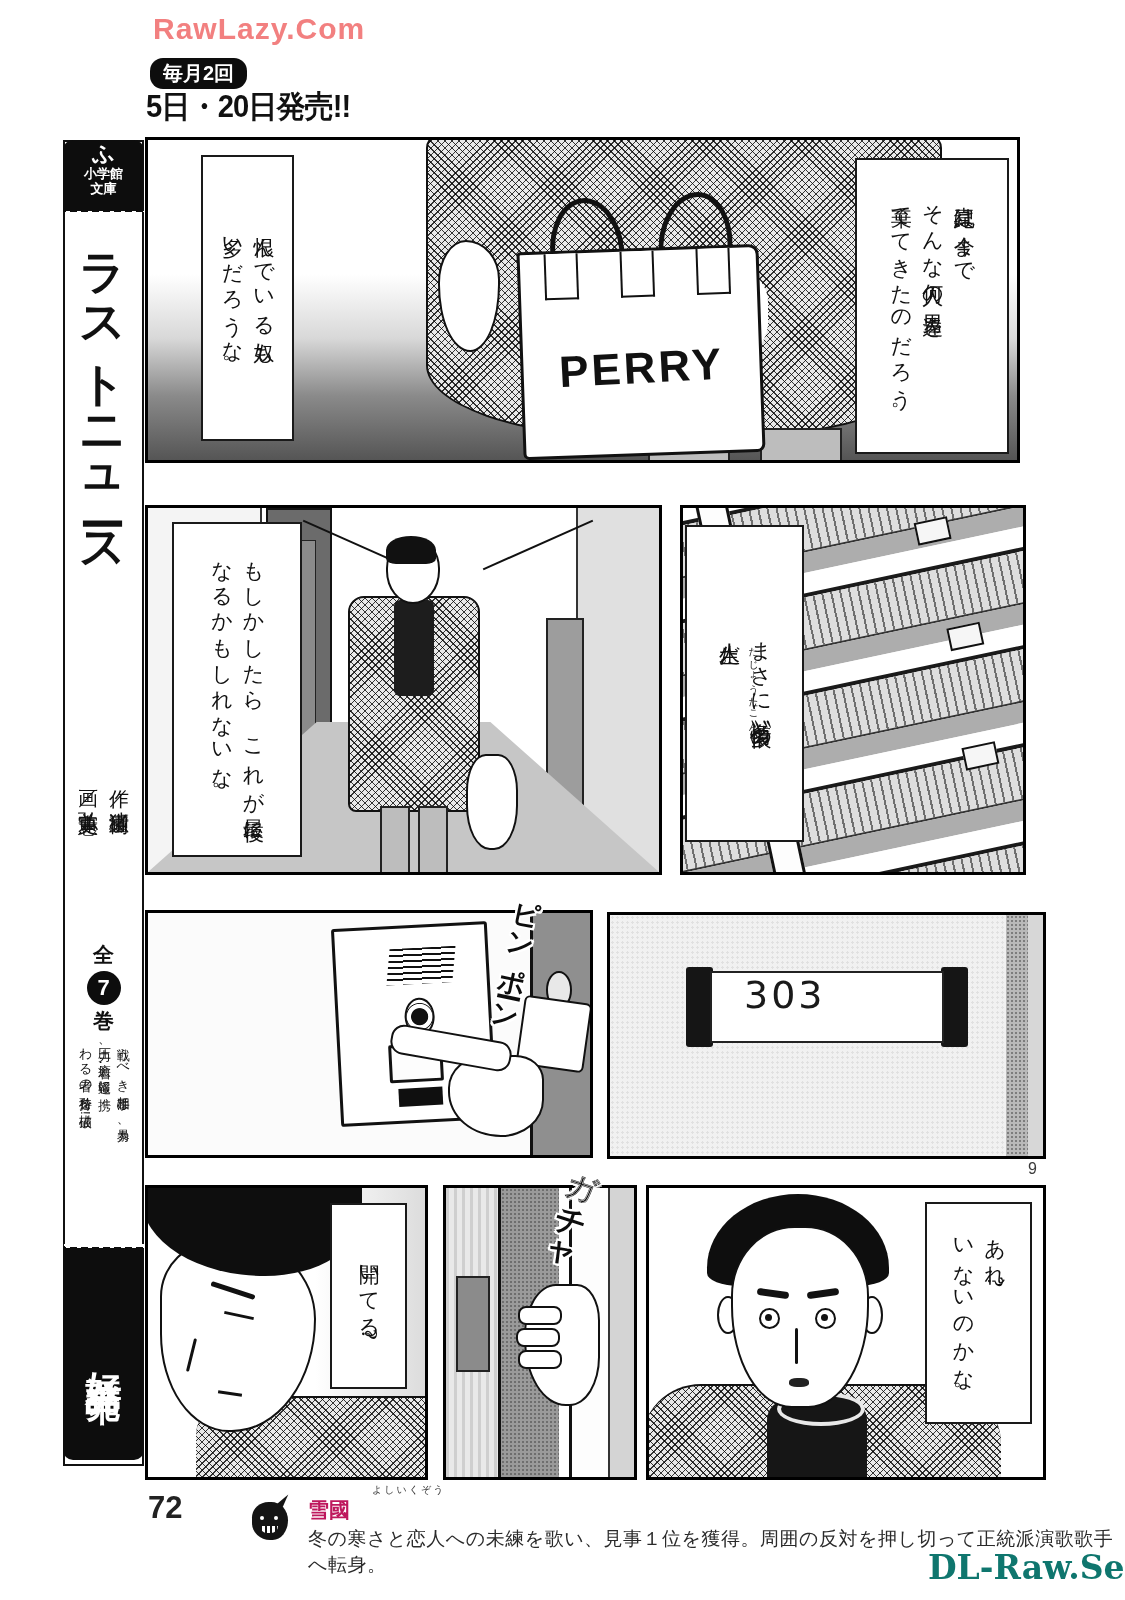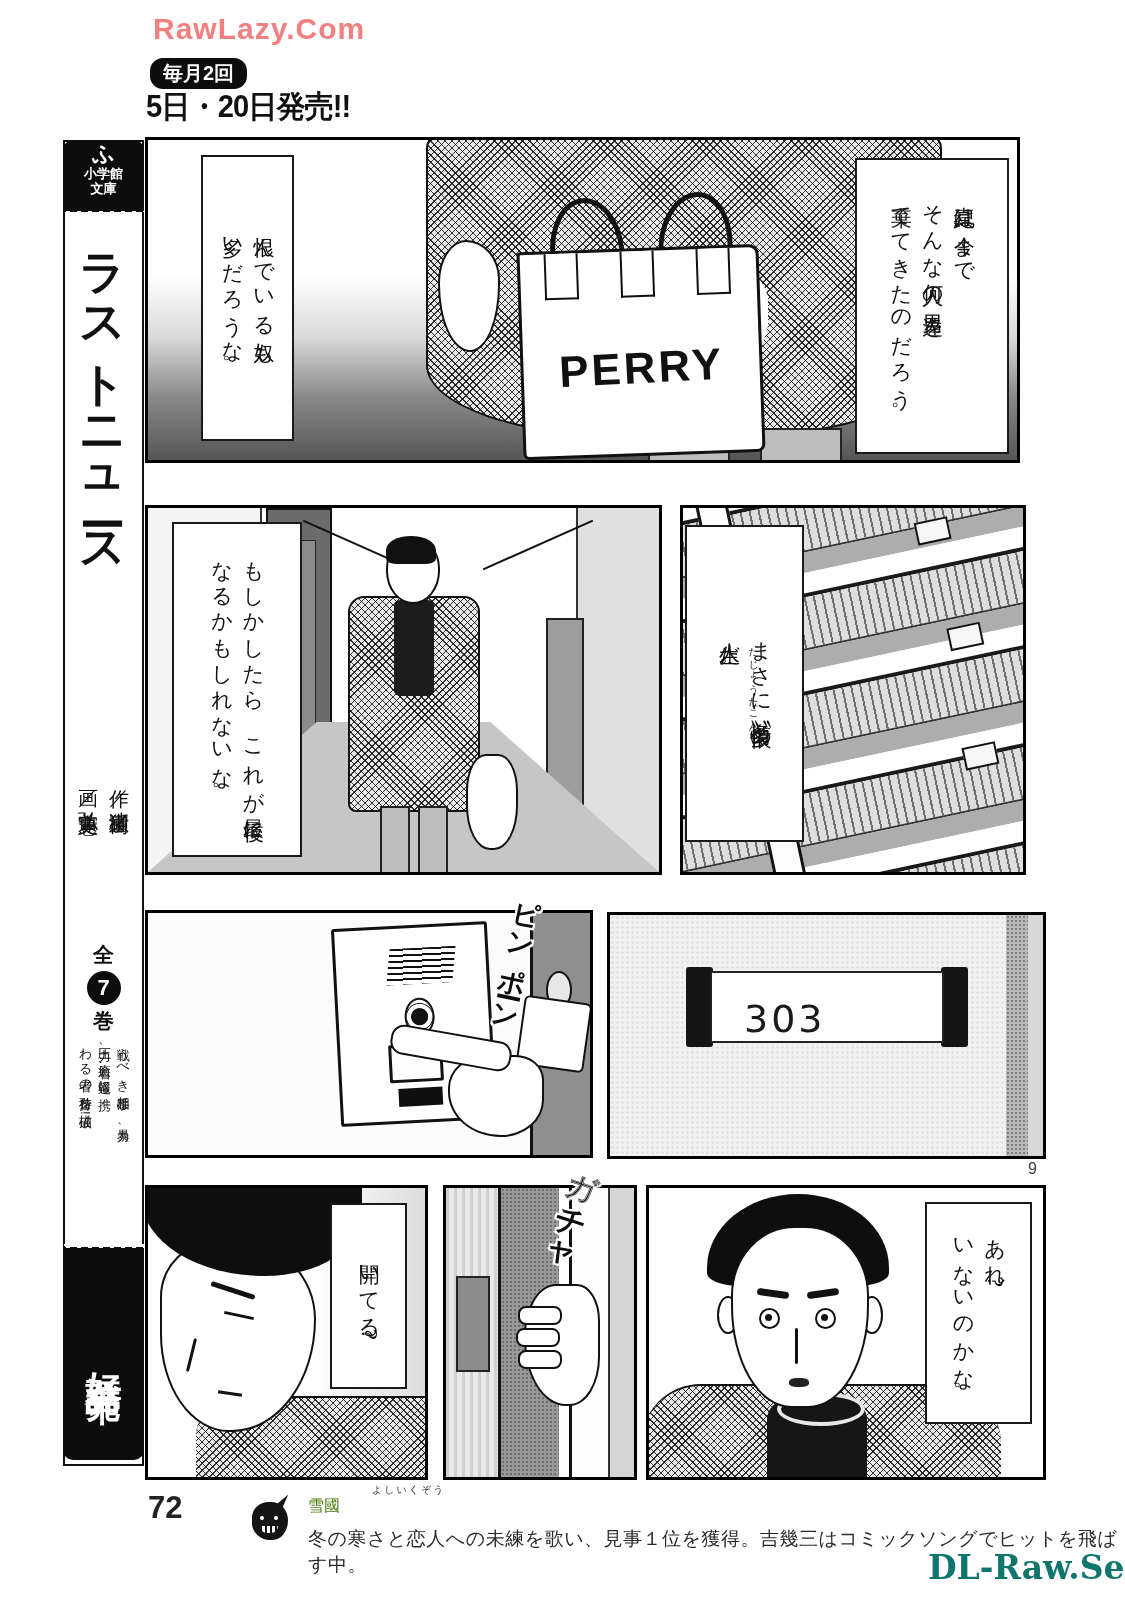--- a/index.html
+++ b/index.html
@@ -110,21 +110,21 @@
   .p4-cuff{position:absolute;left:372px;top:86px;width:64px;height:66px;background:#fff;border:2px solid #111;border-radius:6px;transform:rotate(8deg);z-index:2;}
   #sfx-pinpon{left:497px;top:880px;height:175px;font-size:27px;transform:rotate(12deg);letter-spacing:4px;}
 
   
   #panel5{left:607px;top:912px;width:433px;height:241px;}
   .p5-wall{position:absolute;inset:0;background:#f1f1f1;background-image:radial-gradient(circle,#e0e0e0 1px,transparent 1.2px);background-size:5px 5px;}
   .p5-strip1{position:absolute;left:396px;top:0;width:22px;height:241px;}
   .p5-strip2{position:absolute;left:418px;top:0;width:15px;height:241px;background:#d7d7d7;}
   .plate{position:absolute;left:76px;top:52px;width:282px;height:80px;display:flex;}
   .plate-cap{width:27px;height:100%;background:#151515;border-radius:3px;}
-  .plate-center{flex:1;background:#fff;border:2px solid #222;margin:4px -3px;display:flex;align-items:flex-end;z-index:1;}
+  .plate-center{flex:1;background:#fff;border:2px solid #222;margin:4px -3px;display:flex;align-items:flex-start;z-index:1;}
   .room-number{font-size:38px;letter-spacing:3px;margin-left:32px;font-family:"DejaVu Sans","Liberation Sans",sans-serif;color:#1a1a1a;}
   .corner-pagenum{left:1028px;top:1160px;font-size:16px;color:#3a3a3a;z-index:2;}
 
   
   #panel6{left:145px;top:1185px;width:277px;height:289px;}
   .p6-shade{position:absolute;right:0;top:0;width:110px;height:289px;background:linear-gradient(90deg,#fff,#dcdcdc);}
   .p6-hair{position:absolute;left:-6px;top:-8px;width:220px;height:96px;background:#0e0e0e;border-radius:0 0 55% 70%/0 0 80% 100%;}
   .p6-face{position:absolute;left:12px;top:52px;width:152px;height:188px;background:#fff;border:2px solid #111;
            border-radius:38% 52% 55% 45%/30% 42% 60% 52%;}
   .p6-brow{position:absolute;left:48px;top:46px;width:46px;height:5px;background:#111;border-radius:3px;transform:rotate(18deg);}
@@ -162,21 +162,21 @@
   .p8-collar{position:absolute;left:128px;top:204px;width:80px;height:26px;border:4px solid #e8e8e8;border-radius:50%;background:#161616;}
 
   
   .footer-pagenum{left:148px;top:1490px;font-size:31px;font-weight:600;color:#222;}
   .mascot{left:252px;top:1494px;width:42px;height:48px;}
   .mascot-body{position:absolute;left:0;top:8px;width:36px;height:38px;background:#141414;border-radius:50% 50% 46% 54%/44% 52% 56% 48%;}
   .mascot-tip{position:absolute;left:24px;top:-2px;width:0;height:0;border-left:9px solid transparent;border-bottom:18px solid #141414;transform:rotate(24deg);}
   .mascot-eye{position:absolute;width:4px;height:4px;background:#fff;border-radius:50%;top:22px;}
   .mascot-mouth{position:absolute;left:8px;top:32px;width:18px;height:7px;background:#fff;border-radius:0 0 8px 8px;
                 background-image:repeating-linear-gradient(90deg,#141414 0 2px,transparent 2px 5px);}
-  .song-title{left:308px;top:1496px;font-size:16px;font-weight:400;color:#4d7c0f;}
+  .song-title{left:308px;top:1496px;font-size:21px;font-weight:700;color:#be185d;}
   .footer-furigana{left:372px;top:1483px;font-size:10px;color:#333;letter-spacing:2px;}
   .footer-line1{left:368px;top:1497px;font-size:19px;color:#2a2a2a;letter-spacing:.5px;}
   .footer-line2{left:308px;top:1526px;font-size:19px;color:#2a2a2a;letter-spacing:.5px;}
   .wm-bottom{left:928px;top:1548px;font-size:33px;font-weight:bold;font-family:"DejaVu Serif","Liberation Serif",serif;z-index:10;}
 
   
   #cap-p1-right{left:855px;top:158px;width:150px;height:292px;}
   #cap-p1-left{left:201px;top:155px;width:89px;height:282px;}
   #cap-p2{left:172px;top:522px;width:126px;height:331px;}
   #cap-p3{left:685px;top:525px;width:115px;height:313px;}
@@ -398,16 +398,16 @@
   <div class="abs footer-pagenum">72</div>
   <div class="abs mascot">
     <div class="mascot-tip"></div>
     <div class="mascot-body"></div>
     <div class="mascot-eye" style="left:8px;"></div>
     <div class="mascot-eye" style="left:22px;"></div>
     <div class="mascot-mouth"></div>
   </div>
   <div class="abs song-title">雪國</div>
   <div class="abs footer-furigana">よしいくぞう</div>
-  <div class="abs footer-line2">冬の寒さと恋人への未練を歌い、見事１位を獲得。吉幾三はコミックソングでヒットを飛ばす中。</div>
+  <div class="abs footer-line2">冬の寒さと恋人への未練を歌い、見事１位を獲得。周囲の反対を押し切って正統派演歌歌手へ転身。</div>
   <div class="abs wm-bottom" style="color:#0f766e">DL-Raw.Se</div>
 
 </div>
 
 </body></html>

